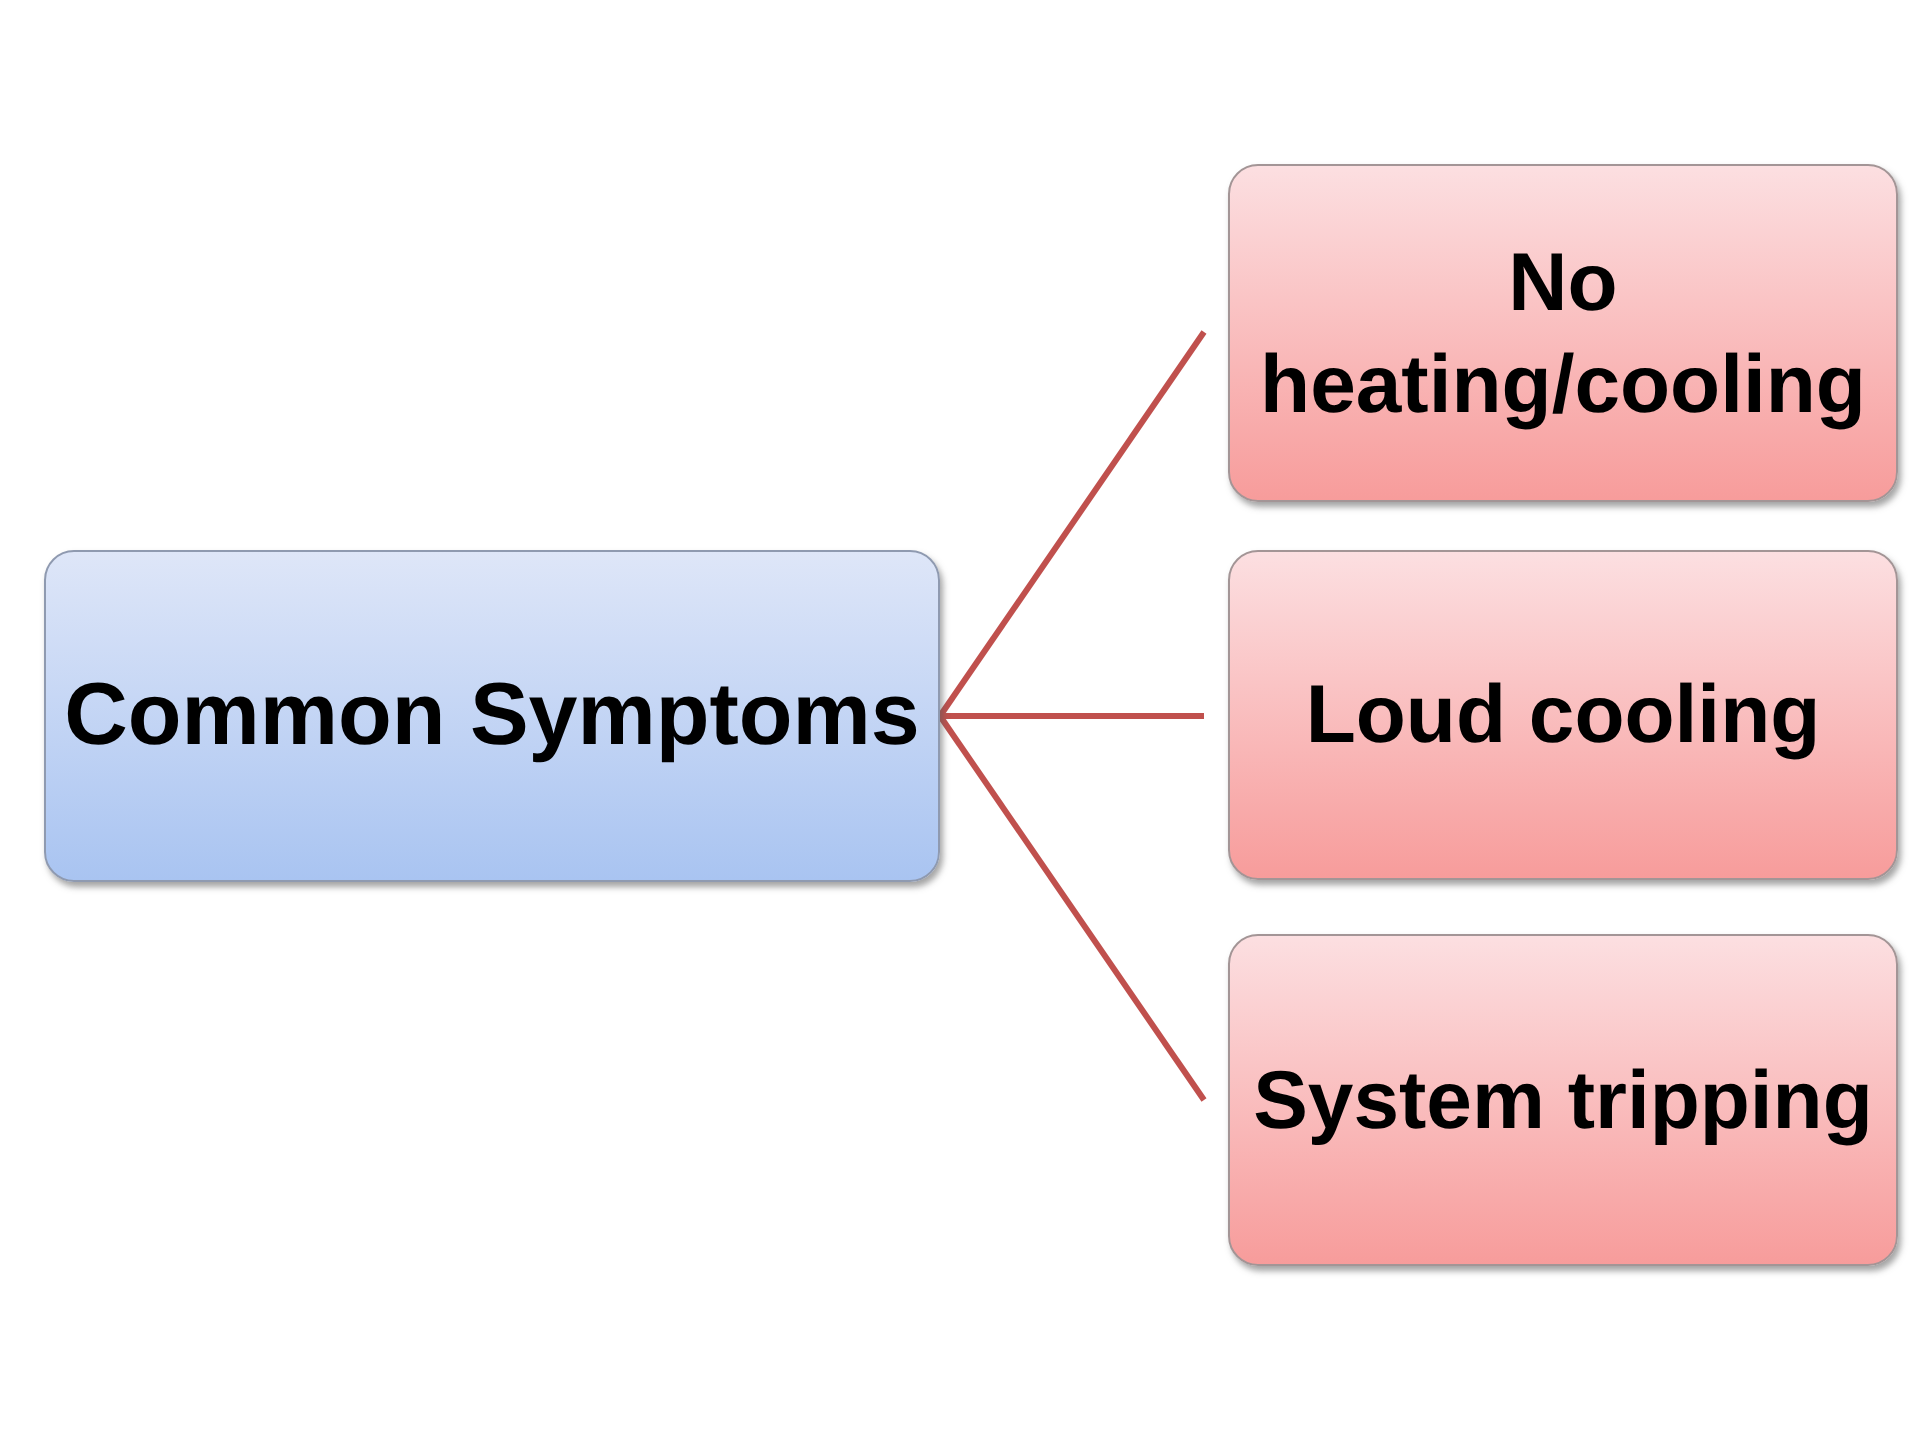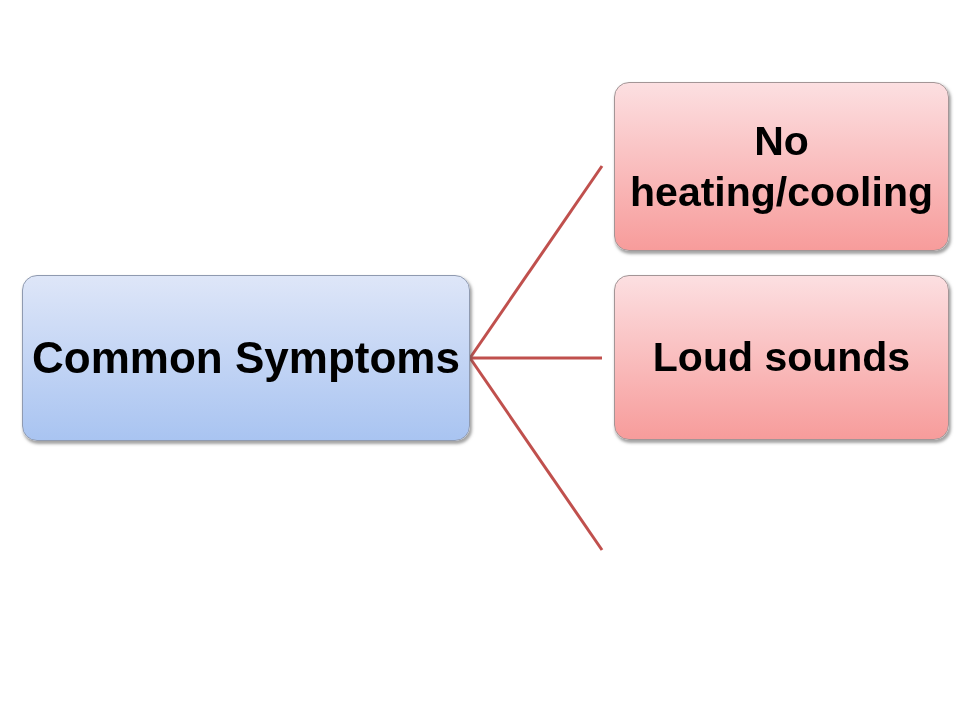--- a/index.html
+++ b/index.html
@@ -76,17 +76,20 @@
 
   <div class="node node-root">
     <span>Common Symptoms</span>
   </div>
 
   <div class="node node-child node-child-1">
     <span>No heating/cooling</span>
   </div>
 
   <div class="node node-child node-child-2">
-    <span>Loud sounds</span>
+    <span>Loud cooling</span>
   </div>
 
+  <div class="node node-child node-child-3">
+    <span>System tripping</span>
+  </div>
 
 </div>
 
 </body></html>

